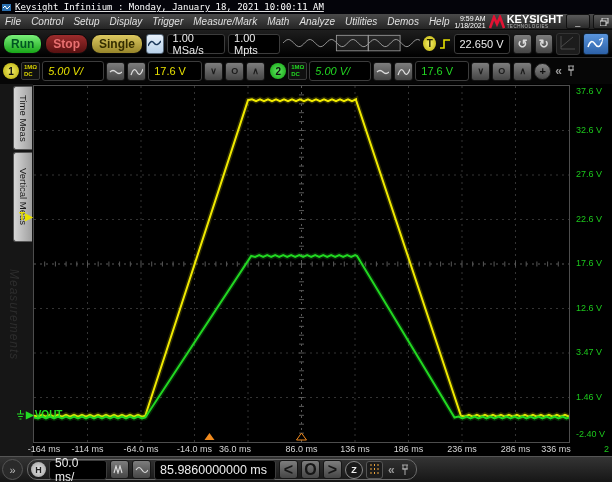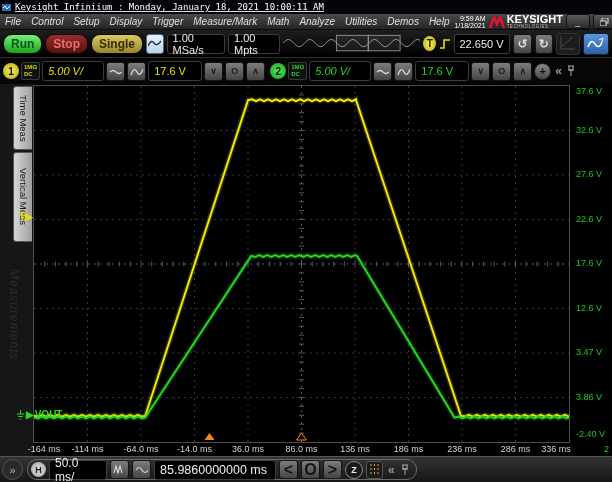--- a/index.html
+++ b/index.html
@@ -363,29 +363,29 @@
   </div>
 
   <div id="ylabels">
       <div class="ylab" style="top: 1px;">37.6 V</div>
       <div class="ylab" style="top: 39.5px;">32.6 V</div>
       <div class="ylab" style="top: 84px;">27.6 V</div>
       <div class="ylab" style="top: 128.5px;">22.6 V</div>
       <div class="ylab" style="top: 173px;">17.6 V</div>
       <div class="ylab" style="top: 217.5px;">12.6 V</div>
       <div class="ylab" style="top: 262px;">3.47 V</div>
-      <div class="ylab" style="top: 306.5px;">3.86 V</div>
+      <div class="ylab" style="top: 306.5px;">1.46 V</div>
       <div class="ylab" style="top: 344px;">-2.40 V</div>
     </div>
   <div id="xlabels">
       <div class="xlab" style="left: 9px;">-164 ms</div>
       <div class="xlab" style="left: 52.5px;">-114 ms</div>
       <div class="xlab" style="left: 106px;">-64.0 ms</div>
       <div class="xlab" style="left: 159.5px;">-14.0 ms</div>
-      <div class="xlab" style="left: 213px;">36.0 ms</div>
+      <div class="xlab" style="left: 200px;">36.0 ms</div>
       <div class="xlab" style="left: 266.5px;">86.0 ms</div>
       <div class="xlab" style="left: 320px;">136 ms</div>
       <div class="xlab" style="left: 373.5px;">186 ms</div>
       <div class="xlab" style="left: 427px;">236 ms</div>
       <div class="xlab" style="left: 480.5px;">286 ms</div>
       <div class="xlab" style="left: 521px;">336 ms</div>
     </div>
   <div id="ch2-right-mark">2</div>
 
   <div id="bottombar">

